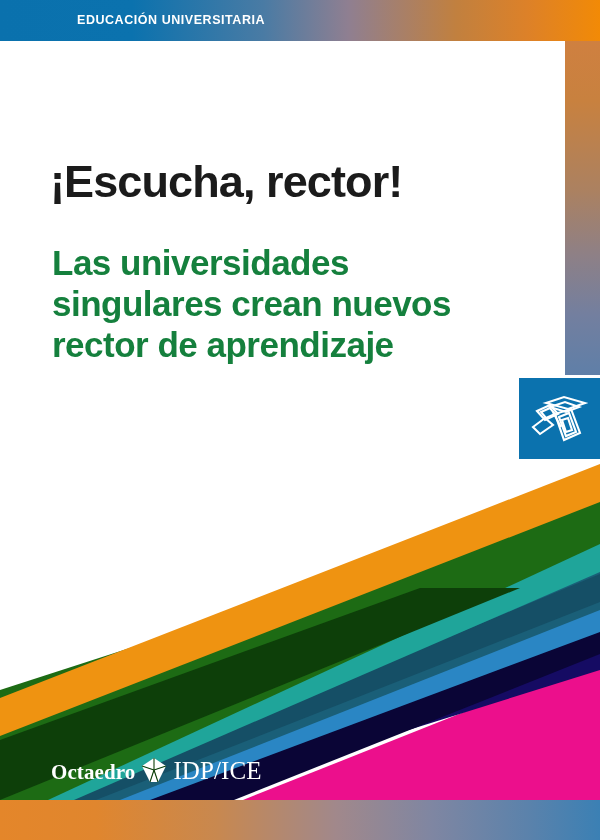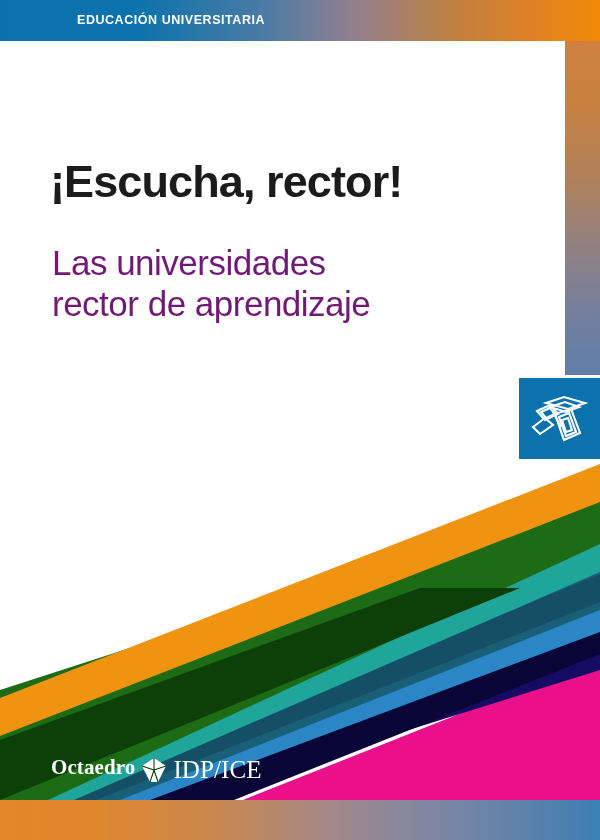--- a/index.html
+++ b/index.html
@@ -142,33 +142,33 @@
     letter-spacing: -0.9px;
     white-space: nowrap;
   }
   #subtitle {
     position: absolute;
     left: 52px;
     top: 242px;
     width: 440px;
     font-size: 35px;
     line-height: 41px;
-    font-weight: normal;
-    color: #701a75;
+    font-weight: bold;
+    color: #15803d;
     letter-spacing: -0.5px;
   }
   #subtitle span { display: block; }
 
   
   #publisher-logo {
     position: absolute;
     left: 51px;
     top: 757px;
     display: flex;
-    align-items: flex-start;
+    align-items: flex-end;
     gap: 6px;
     color: #ffffff;
   }
   #publisher-logo .wordmark {
     font-family: "Liberation Serif", serif;
     font-size: 21px;
     font-weight: bold;
     letter-spacing: 0.1px;
     line-height: 1;
   }
@@ -258,16 +258,17 @@
     <span class="imprint">IDP/ICE</span>
   </div>
 
   <div id="bottom-bar"></div>
 
 
   <div id="main-title">¡Escucha, rector!</div>
 
   <div id="subtitle">
     <span>Las universidades</span>
+    <span>singulares crean nuevos</span>
     <span>rector de aprendizaje</span>
   </div>
 
 </div>
 
 </body></html>

